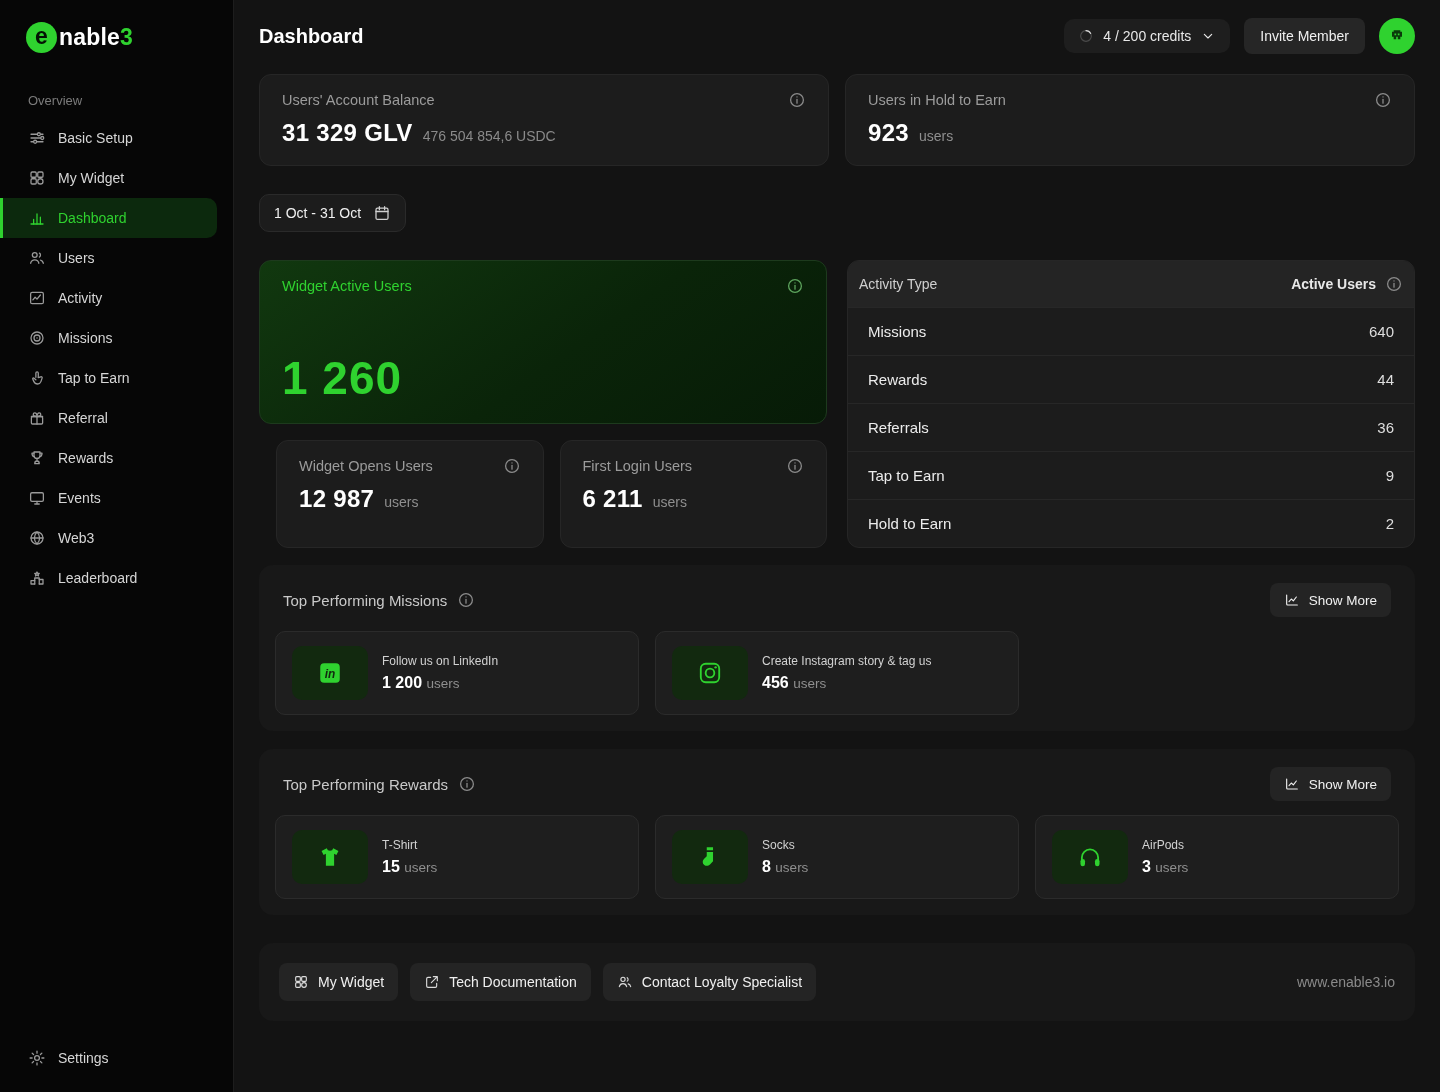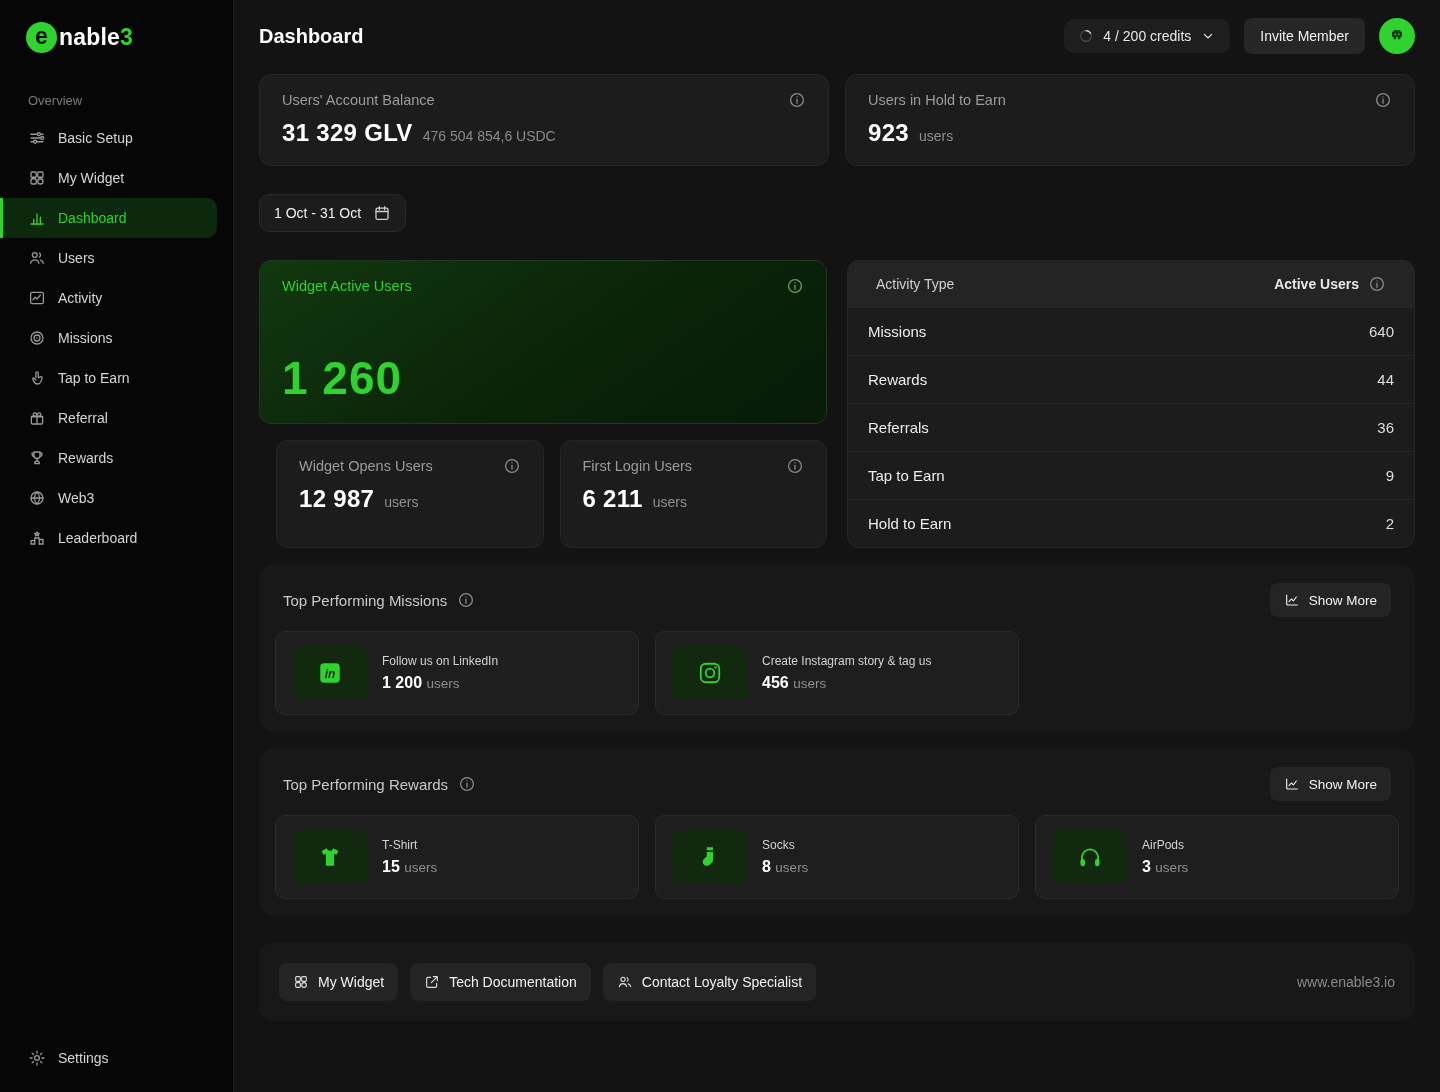--- a/index.html
+++ b/index.html
@@ -48,21 +48,21 @@
 
   .main-row { display:grid; grid-template-columns:1fr 1fr; gap:20px; margin-bottom:17px; }
   .left-col { display:flex; flex-direction:column; gap:16px; }
   .green-card { flex:1; border-radius:12px; border:1px solid #1d3a1d; background:linear-gradient(145deg,#11380f 0%,#0a2409 55%,#071b07 100%); padding:16px 22px 18px; display:flex; flex-direction:column; }
   .green-card .card-head { color:var(--accent); margin-bottom:0; }
   .green-card .info-ic { color:#5ea55e; }
   .big-number { margin-top:auto; font-size:46px; font-weight:700; color:var(--accent); letter-spacing:1px; }
   .mini-stats { display:grid; grid-template-columns:1fr 1fr; gap:16px; height:108px;margin-left:17px; }
 
   .activity-card { background:#1c1c1c; border:1px solid #262626; border-radius:12px; overflow:hidden; display:flex; flex-direction:column; }
-  .activity-head { background:#242424; display:flex; align-items:center; justify-content:space-between; padding:14px 28px; font-size:14px; color:#cfcfcf; }
+  .activity-head { background:#242424; display:flex; align-items:center; justify-content:space-between; padding:14px 11px; font-size:14px; color:#cfcfcf; }
   .activity-head-right { display:flex; align-items:center; gap:9px; font-weight:700; color:#e8e8e8; }
   .activity-row { display:flex; align-items:center; justify-content:space-between; padding:15px 20px; font-size:15px; border-top:1px solid #272727; flex:1; }
   .activity-row:first-of-type { border-top:none; }
   .activity-row .a-label { color:#ececec; }
   .activity-row .a-value { color:#dedede; }
 
   .section { background:#181818; border-radius:14px; padding:16px; margin-bottom:18px; }
   .section.last { margin-bottom:28px; }
   .section-head { display:flex; align-items:center; justify-content:space-between; padding:2px 8px 0; }
   .section-title-wrap { display:flex; align-items:center; gap:10px; color:#c9c9c9; font-size:15px; }
@@ -160,20 +160,27 @@
       </svg>
     <span>Referral</span>
   </div>
   <div class="nav-item">
     <svg class="ic" viewBox="0 0 24 24">
         <path d="M8 4h8v4.5a4 4 0 0 1-8 0V4z"></path>
         <path d="M8 5.5H5.3c0 2.8 1.2 4.3 2.9 4.6M16 5.5h2.7c0 2.8-1.2 4.3-2.9 4.6"></path>
         <path d="M12 12.5V16M9 19.5c0-2 1.3-3.5 3-3.5s3 1.5 3 3.5z"></path>
       </svg>
     <span>Rewards</span>
+  </div>
+  <div class="nav-item">
+    <svg class="ic" viewBox="0 0 24 24">
+        <rect x="3.5" y="5" width="17" height="11.5" rx="1.8"></rect>
+        <path d="M9 20h6M12 16.5V20"></path>
+      </svg>
+    <span>Events</span>
   </div>
   <div class="nav-item">
     <svg class="ic" viewBox="0 0 24 24">
         <circle cx="12" cy="12" r="8"></circle>
         <path d="M4 12h16"></path>
         <path d="M12 4c2.4 2.3 3.5 5 3.5 8s-1.1 5.7-3.5 8c-2.4-2.3-3.5-5-3.5-8s1.1-5.7 3.5-8z"></path>
       </svg>
     <span>Web3</span>
   </div>
   <div class="nav-item">

